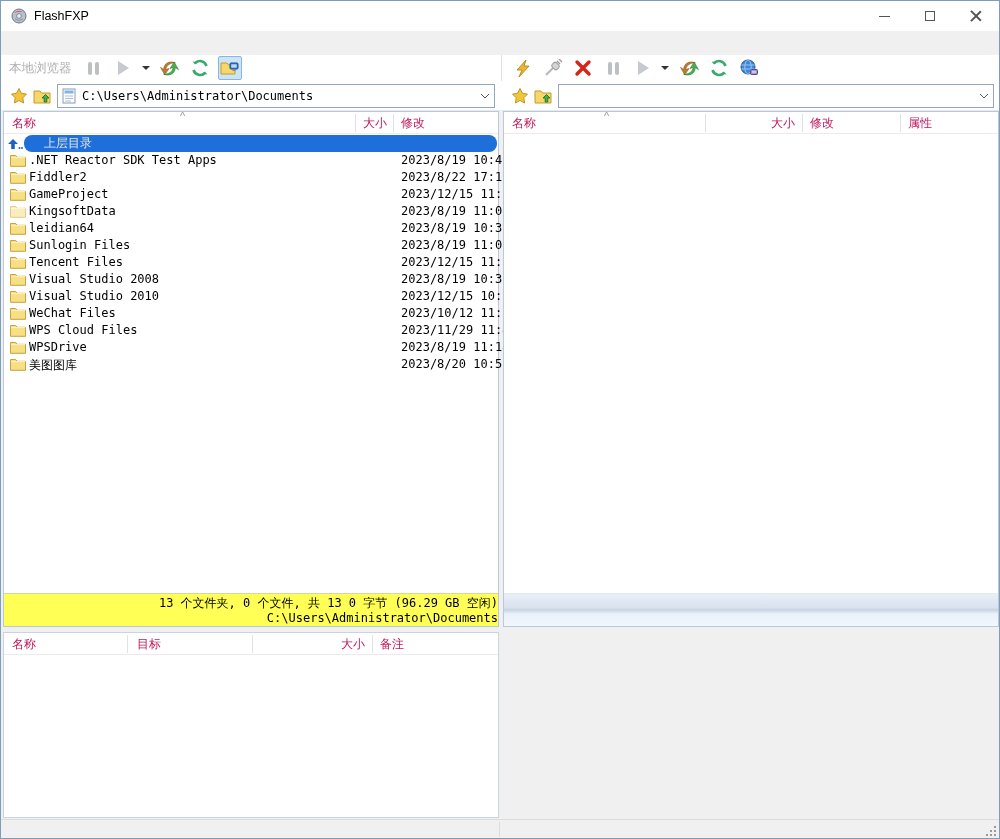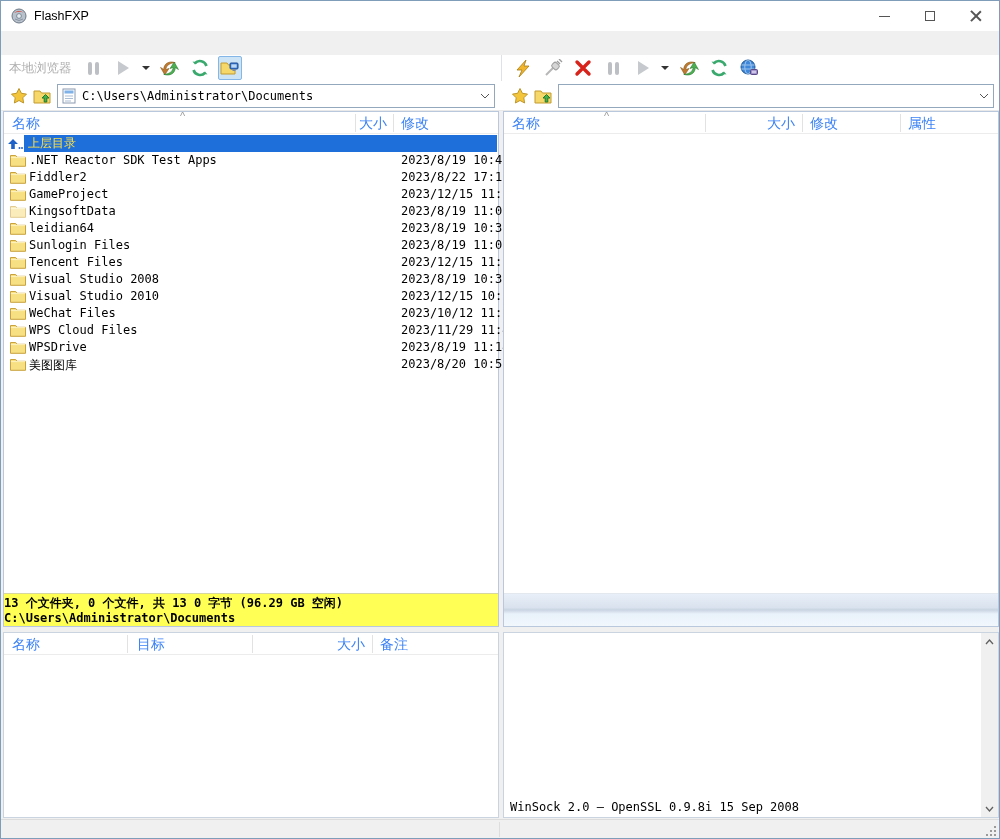--- a/index.html
+++ b/index.html
@@ -49,38 +49,38 @@
            display:flex; align-items:center; padding:0 4px; }
   .combo .doc { width:14px; height:16px; margin-right:6px; flex:none; }
   .combo .val { font-size:12px; white-space:nowrap; overflow:hidden; flex:1; }
   .combo .chev { flex:none; margin-left:4px; }
 
   
   .pane { position:absolute; top:110px; height:516px; background:#fff; border:1px solid #b9c8dc; }
   .pane-left { left:2px; width:496px; }
   .pane-right { left:502px; width:496px; }
   .list-header { position:relative; height:22px; border-bottom:1px solid #ececec; background:#fff; }
-  .hcol { position:absolute; top:0; height:39px; line-height:22px; font-size:14px; color:#3b82f6; }
+  .hcol { position:absolute; top:0; height:39px; line-height:22px; font-size:12px; color:#be185d; }
   .hsep { position:absolute; top:2px; height:18px; width:1px; background:#e2e2e2; }
   .sort-caret { position:absolute; top:-2px; font-size:11px; color:#9a9a9a; }
 
   .list-body { position:absolute; top:23px; left:0; right:0; }
   .frow { position:relative; height:17px; }
   .ficon { position:absolute; left:6px; top:1px; width:16px; height:14px; }
   .ficon.hidden-folder { opacity:.55; }
   .fname { position:absolute; left:25px; top:1px; font-size:12px; white-space:nowrap;text-align:center; }
   .fdate { position:absolute; left:397px; top:1px; font-size:12px; white-space:nowrap; }
 
   .parent-row { position:relative; height:17px; }
   .parent-icon { position:absolute; left:2px; top:0; width:17px; height:16px; }
   .parent-hl { position:absolute; left:20px; right:1px; top:0; height:17px; background:#1e6fd9;
-               color:#fde047; font-size:12px; line-height:17px; padding-left:4px; }
+               color:#e5e5e5; font-size:12px; line-height:17px; padding-left:20px;border-radius:8px; }
 
   .status-yellow { position:absolute; left:0; right:0; bottom:0; height:33px; background:#ffff55;
-                   border-top:1px solid #d6d6a0; text-align:left; font-size:12px; line-height:15px; padding-top:2px;font-weight:bold; }
+                   border-top:1px solid #d6d6a0; text-align:right; font-size:12px; line-height:15px; padding-top:2px; }
   .status-band { position:absolute; left:0; right:0; bottom:0; height:33px;
                  background:linear-gradient(180deg,#e9eff8 0%,#d9e2ee 42%,#c9d4e2 50%,#e9f1fa 62%,#f1f7fd 100%);
                  border-top:1px solid #e3e8ef; }
 
   
   .hsplitter { position:absolute; top:626px; left:0; right:0; height:5px; background:#f0f0f0; }
   .queue-pane { position:absolute; top:631px; left:2px; width:496px; height:186px; background:#fff; border:1px solid #c9d4e0; }
   .log-pane { position:absolute; top:631px; left:502px; width:496px; height:186px; background:#fff; border:1px solid #c9d4e0; }
   .log-line { position:absolute; left:6px; bottom:3px; font-size:12px; white-space:nowrap; }
   .scrollbar { position:absolute; right:0; top:0; bottom:0; width:17px; background:#f0f0f0; }
@@ -409,35 +409,20 @@
       <span class="hsep" style="left:123px"></span>
       <span class="hcol" style="left:133px">目标</span>
       <span class="hsep" style="left:248px"></span>
       <span class="hcol" style="left:325px; width:36px; text-align:right;">大小</span>
       <span class="hsep" style="left:368px"></span>
       <span class="hcol" style="left:376px">备注</span>
     </div>
     <div class="list-body"></div>
   </div>
 
-  <div class="log-pane">
-    <span class="log-line mono">WinSock 2.0 — OpenSSL 0.9.8i 15 Sep 2008</span>
-    <div class="scrollbar">
-      <div class="scroll-arrow scroll-up">
-        <svg width="9" height="6" viewBox="0 0 9 6">
-            <path d="M1 5l3.5-4L8 5" stroke="#606060" fill="none" stroke-width="1.3"></path>
-          </svg>
-      </div>
-      <div class="scroll-arrow scroll-down">
-        <svg width="9" height="6" viewBox="0 0 9 6">
-            <path d="M1 1l3.5 4L8 1" stroke="#606060" fill="none" stroke-width="1.3"></path>
-          </svg>
-      </div>
-    </div>
-  </div>
 
   <div class="status-strip">
     <div class="strip-div"></div>
     <svg class="resize-grip" width="12" height="12">
       <g fill="#9a9a9a">
         <rect x="9" y="9" width="2" height="2"></rect>
           <rect x="9" y="5" width="2" height="2"></rect>
           <rect x="5" y="9" width="2" height="2"></rect>
         <rect x="9" y="1" width="2" height="2"></rect>
           <rect x="5" y="5" width="2" height="2"></rect>

